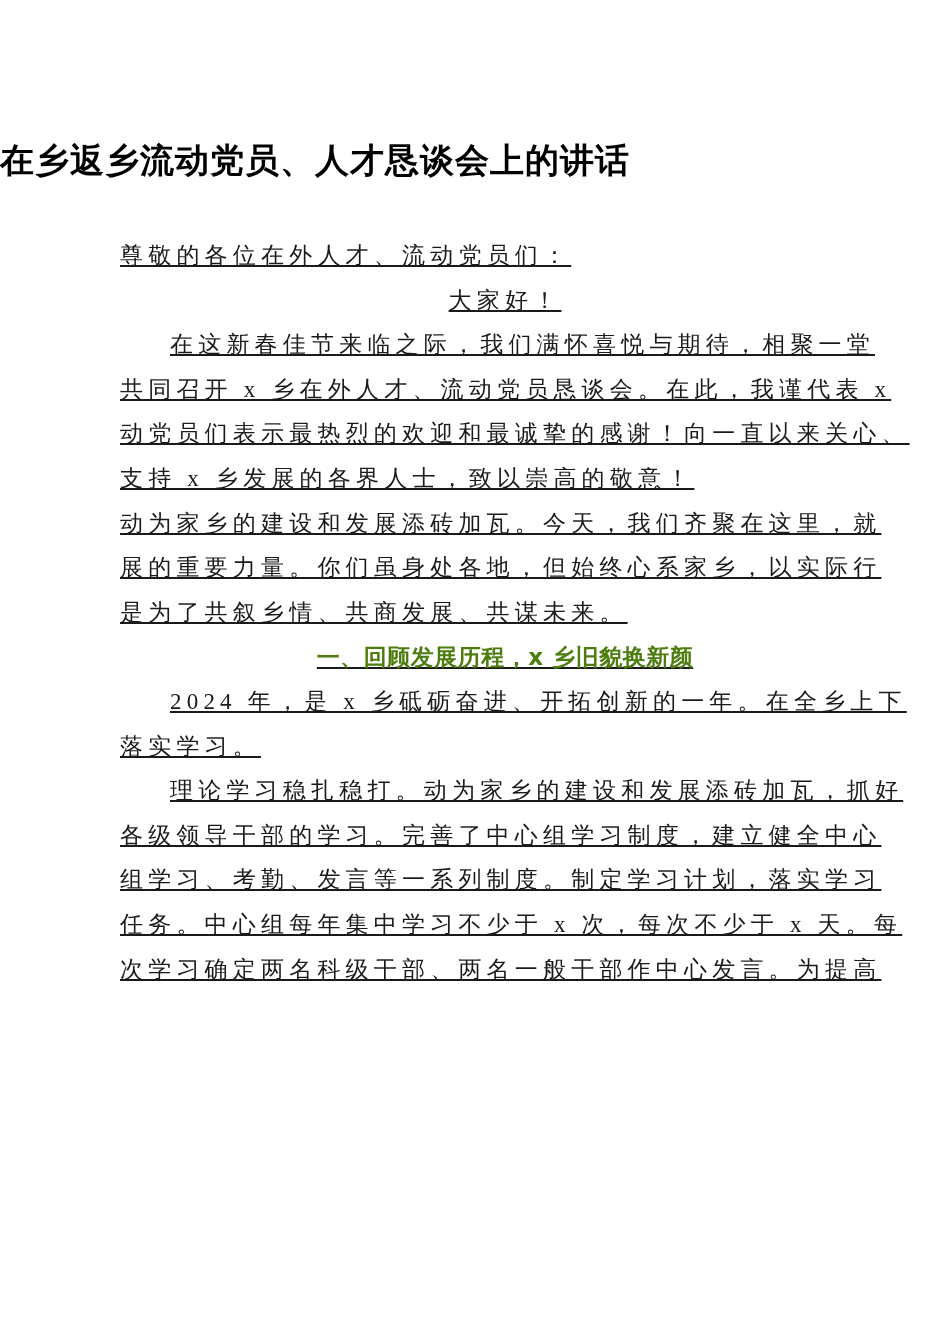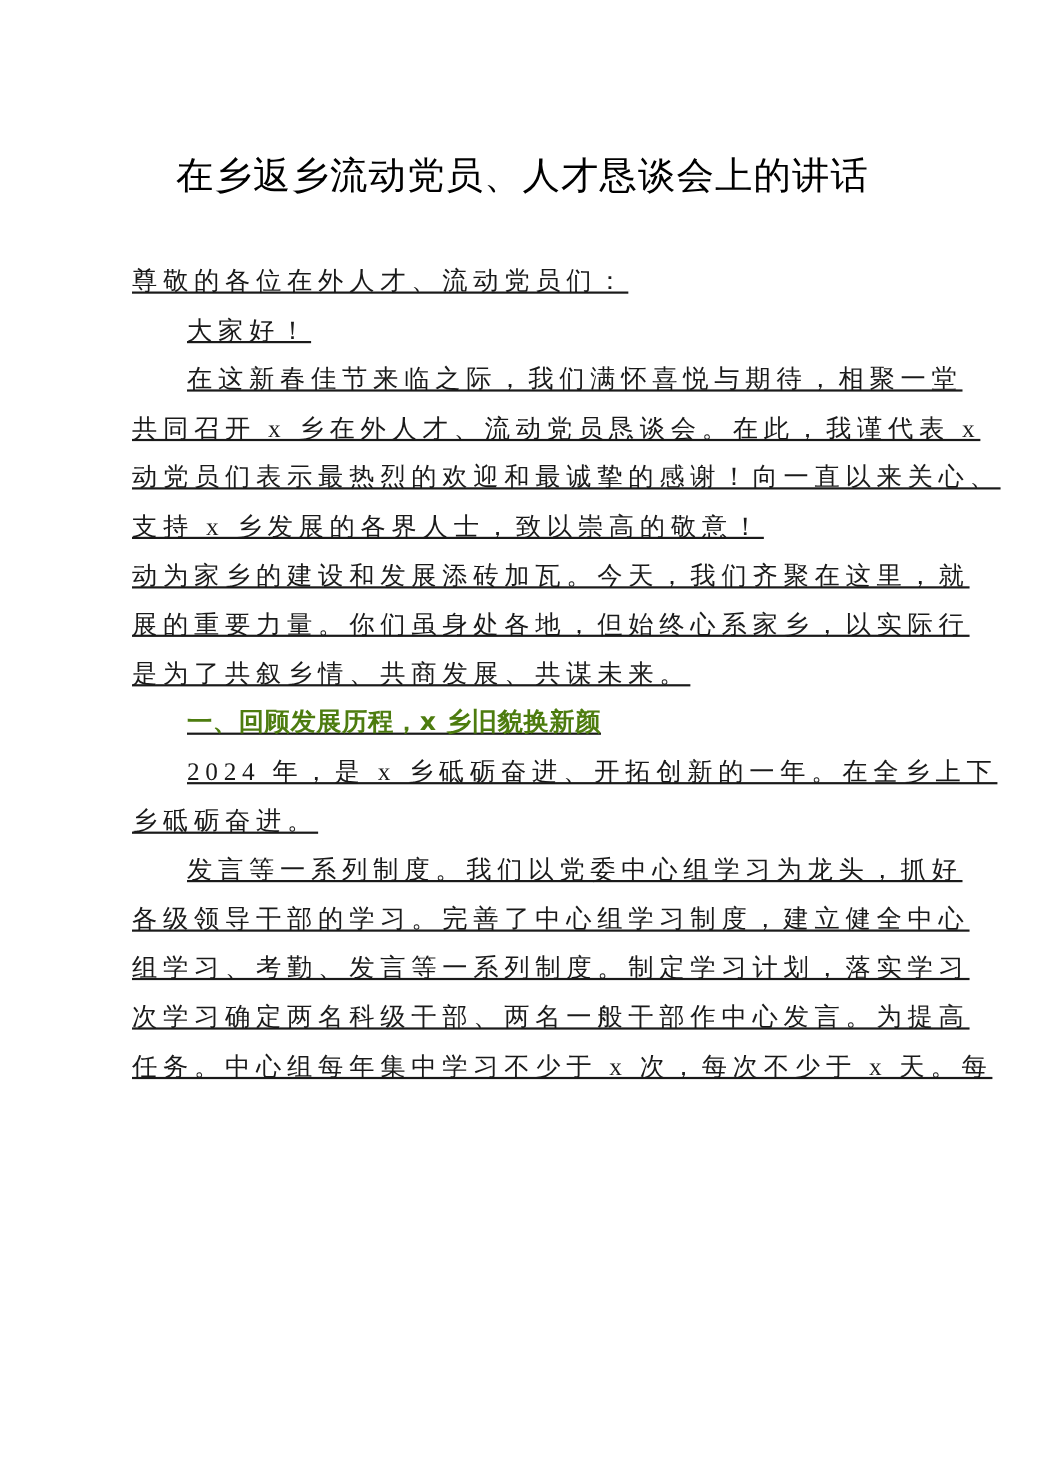--- a/index.html
+++ b/index.html
@@ -20,23 +20,22 @@
       top: 0;
       width: 950px;
       height: 1344px;
       background: #ffffff;
     }
     .title {
       position: absolute;
       left: 0;
       top: 136px;
       width: 950px;
-      text-align: center;
       font-family: "DejaVu Serif", "Liberation Serif", serif;
-      font-weight: normal;
+      font-weight: bold;
       font-size: 34px;
       line-height: 48px;
       letter-spacing: 1px;
       color: #000000;
     }
     .body-text {
       position: absolute;
       left: 120px;
       top: 234px;
       width: 720px;
@@ -47,20 +46,21 @@
       text-decoration: underline;
     }
     .line {
       display: block;
       white-space: nowrap;
       letter-spacing: 5.2px;
       height: 44.6px;
     }
     .line.indent {
       padding-left: 50px;
+      text-align: center;
     }
     .line.heading {
       font-family: "DejaVu Sans", "Liberation Sans", sans-serif;
       font-weight: bold;
       letter-spacing: 0.5px;
       font-size: 23px;
       color: #4d7c0f;
     }
   </style>
 </head>
@@ -85,25 +85,25 @@
     <div>
       <span class="line">动为家乡的建设和发展添砖加瓦。今天，我们齐聚在这里，就</span>
       <span class="line">展的重要力量。你们虽身处各地，但始终心系家乡，以实际行</span>
       <span class="line">是为了共叙乡情、共商发展、共谋未来。</span>
     </div>
 
     <span class="line indent heading">一、回顾发展历程，x 乡旧貌换新颜</span>
 
     <div>
       <span class="line indent">2024 年，是 x 乡砥砺奋进、开拓创新的一年。在全乡上下</span>
-      <span class="line">乡砥砺奋进。</span>
+      <span class="line">落实学习。</span>
     </div>
 
     <div>
-      <span class="line indent">发言等一系列制度。我们以党委中心组学习为龙头，抓好</span>
+      <span class="line indent">理论学习稳扎稳打。动为家乡的建设和发展添砖加瓦，抓好</span>
       <span class="line">各级领导干部的学习。完善了中心组学习制度，建立健全中心</span>
       <span class="line">组学习、考勤、发言等一系列制度。制定学习计划，落实学习</span>
+      <span class="line">任务。中心组每年集中学习不少于 x 次，每次不少于 x 天。每</span>
       <span class="line">次学习确定两名科级干部、两名一般干部作中心发言。为提高</span>
-      <span class="line">任务。中心组每年集中学习不少于 x 次，每次不少于 x 天。每</span>
     </div>
 
   </div>
 </div>
 
 </body></html>

